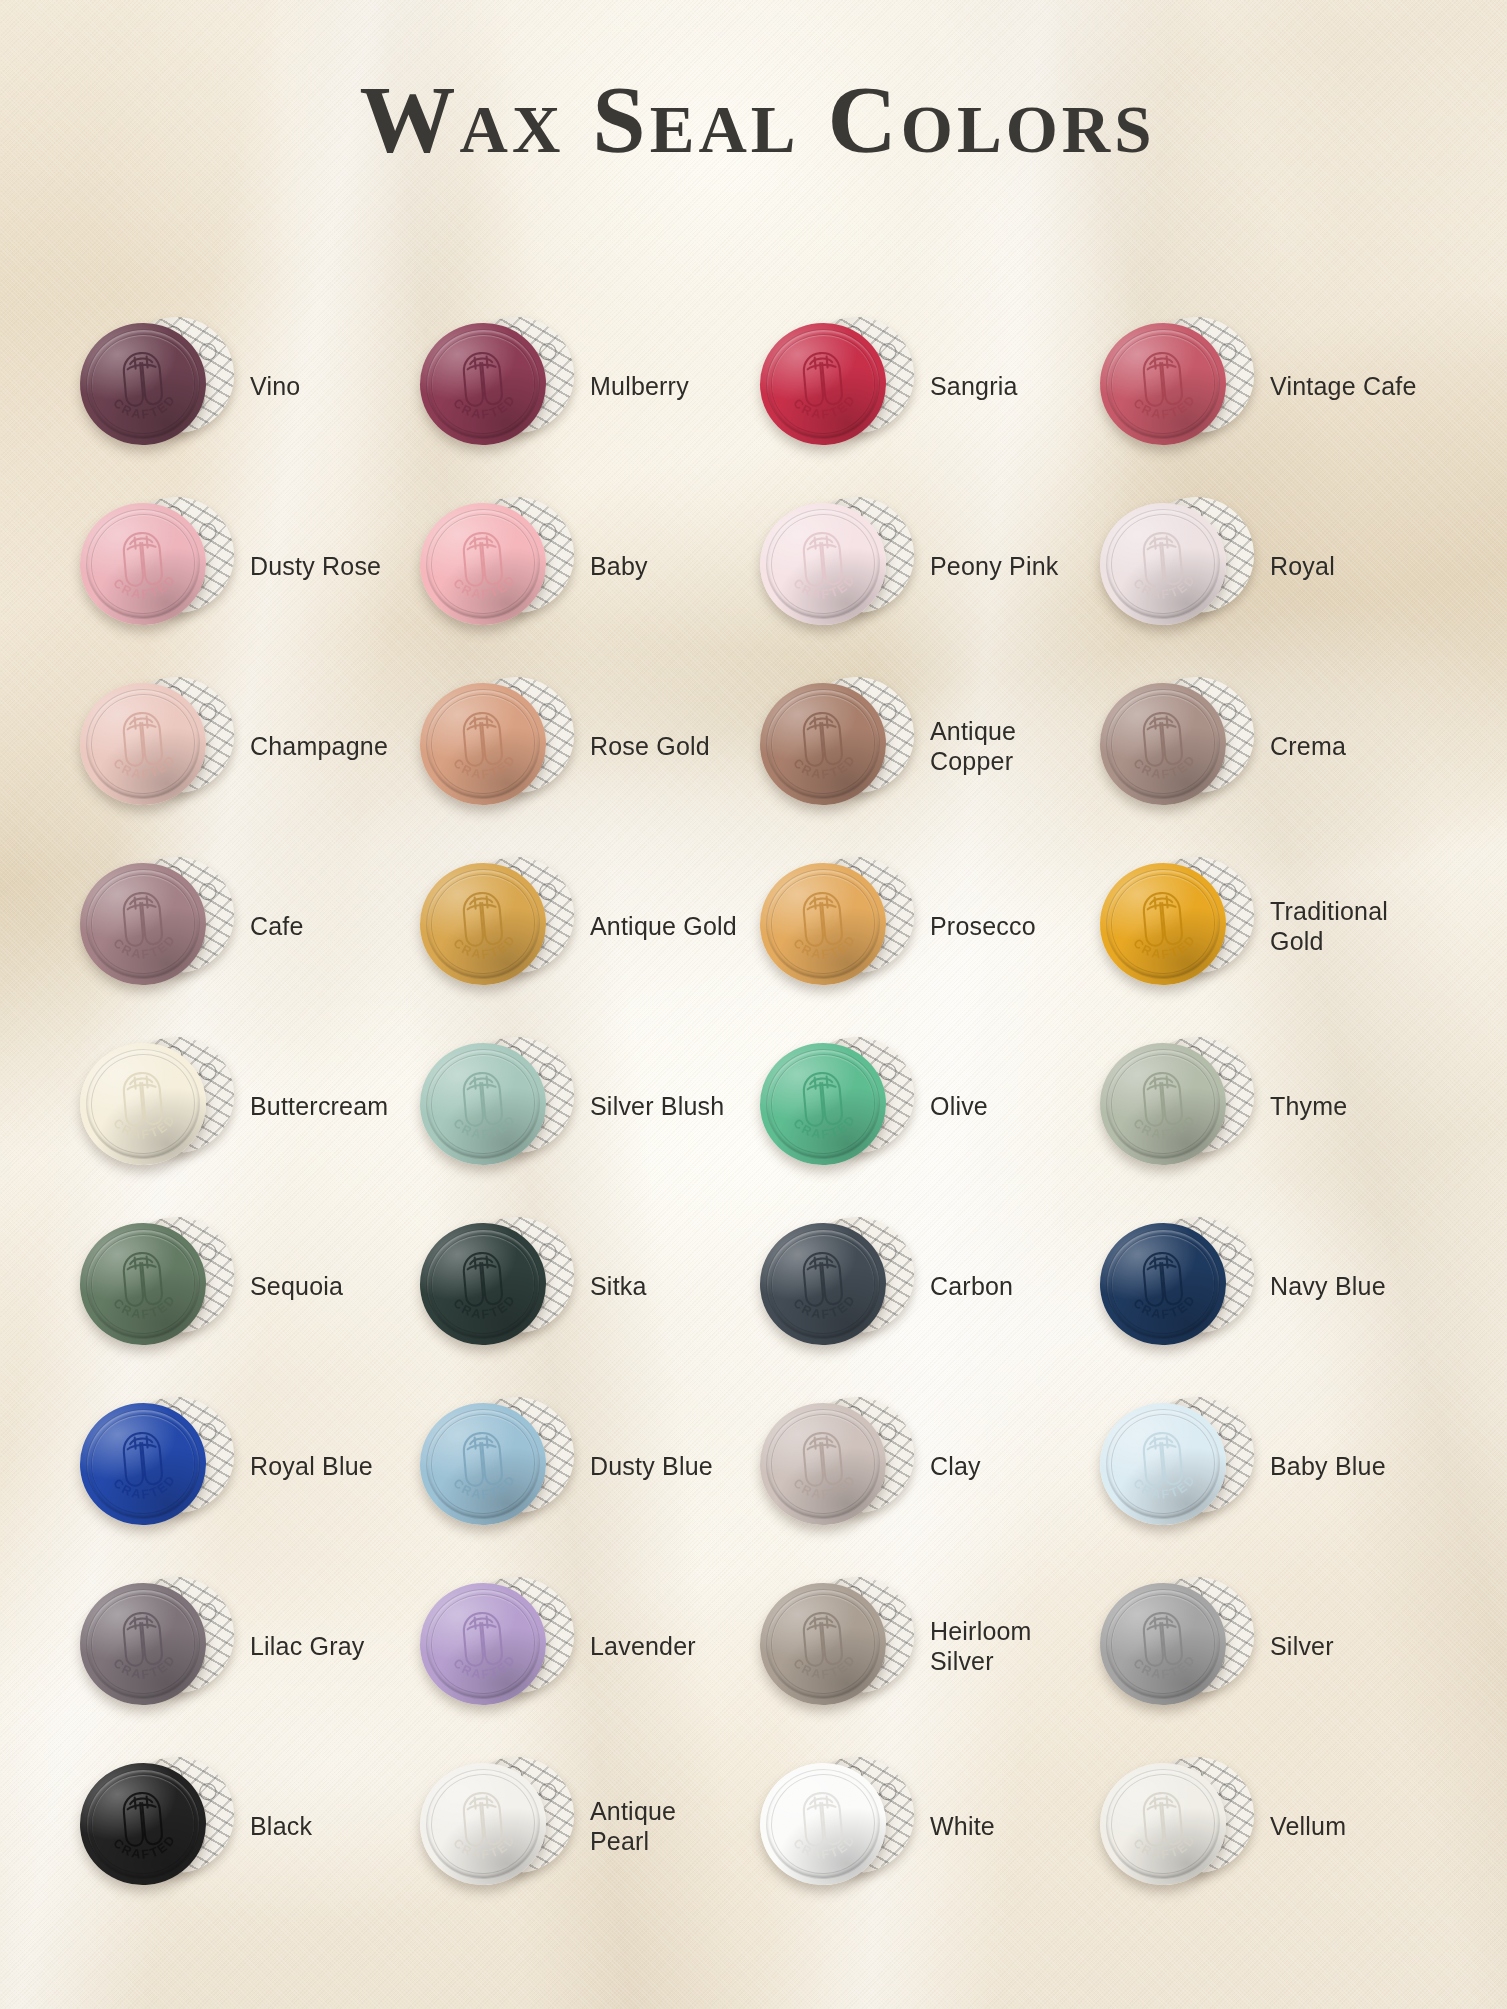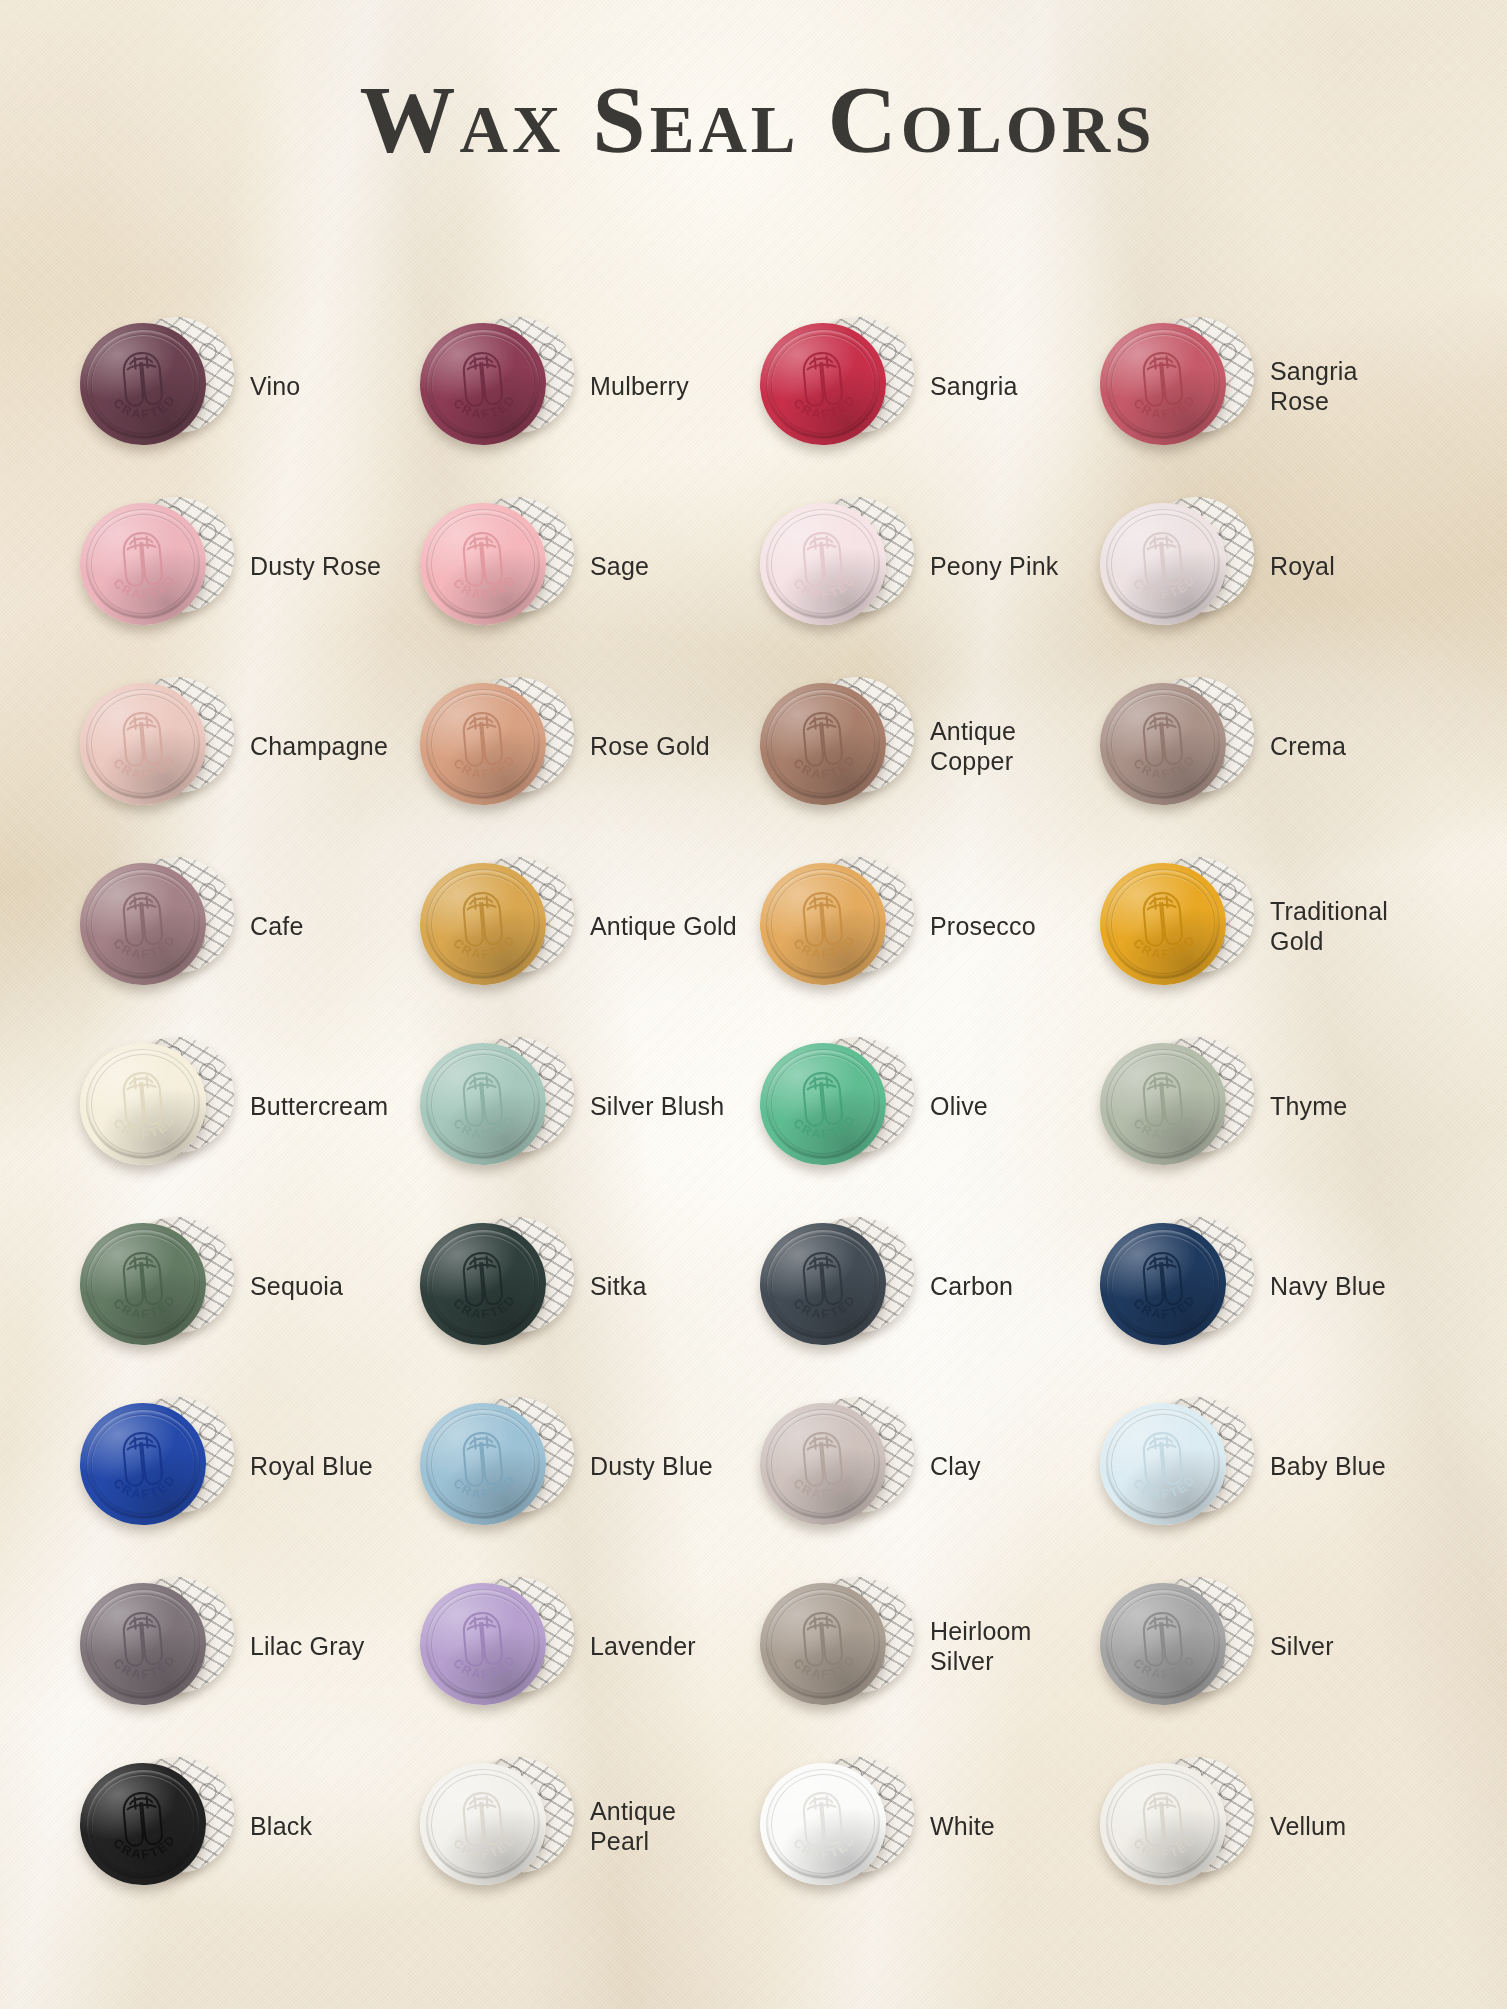--- a/index.html
+++ b/index.html
@@ -285,21 +285,21 @@
               <path d="M57 34 L57 45 M69 34 L69 45"></path>
               <path d="M49 45 C 55 41 71 41 77 45"></path>
             </g>
             <text font-family="Liberation Sans, sans-serif" font-size="12.5" font-weight="700" letter-spacing="2.2" fill="#a64351" opacity=".8">
               <textPath href="#arc3" startOffset="50%" text-anchor="middle">CRAFTED</textPath>
             </text>
           </svg>
         </div>
       </div>
     </div>
-    <div class="label">Sangria Rose</div>
+    <div class="label">Vintage Cafe</div>
   </div>
     <div class="cell">
     <div class="seal-wrap">
       <div class="seal-back">
         <div class="filigree"></div>
         <div class="backshade"></div>
       </div>
       <div class="seal-front" style="--wax:#eeb5bd">
         <div class="wax-body"></div>
         <div class="wax-light"></div>
@@ -349,21 +349,21 @@
               <path d="M57 34 L57 45 M69 34 L69 45"></path>
               <path d="M49 45 C 55 41 71 41 77 45"></path>
             </g>
             <text font-family="Liberation Sans, sans-serif" font-size="12.5" font-weight="700" letter-spacing="2.2" fill="#e0959c" opacity=".8">
               <textPath href="#arc5" startOffset="50%" text-anchor="middle">CRAFTED</textPath>
             </text>
           </svg>
         </div>
       </div>
     </div>
-    <div class="label">Sage</div>
+    <div class="label">Baby</div>
   </div>
     <div class="cell">
     <div class="seal-wrap">
       <div class="seal-back">
         <div class="filigree"></div>
         <div class="backshade"></div>
       </div>
       <div class="seal-front" style="--wax:#f6e3e6">
         <div class="wax-body"></div>
         <div class="wax-light"></div>

